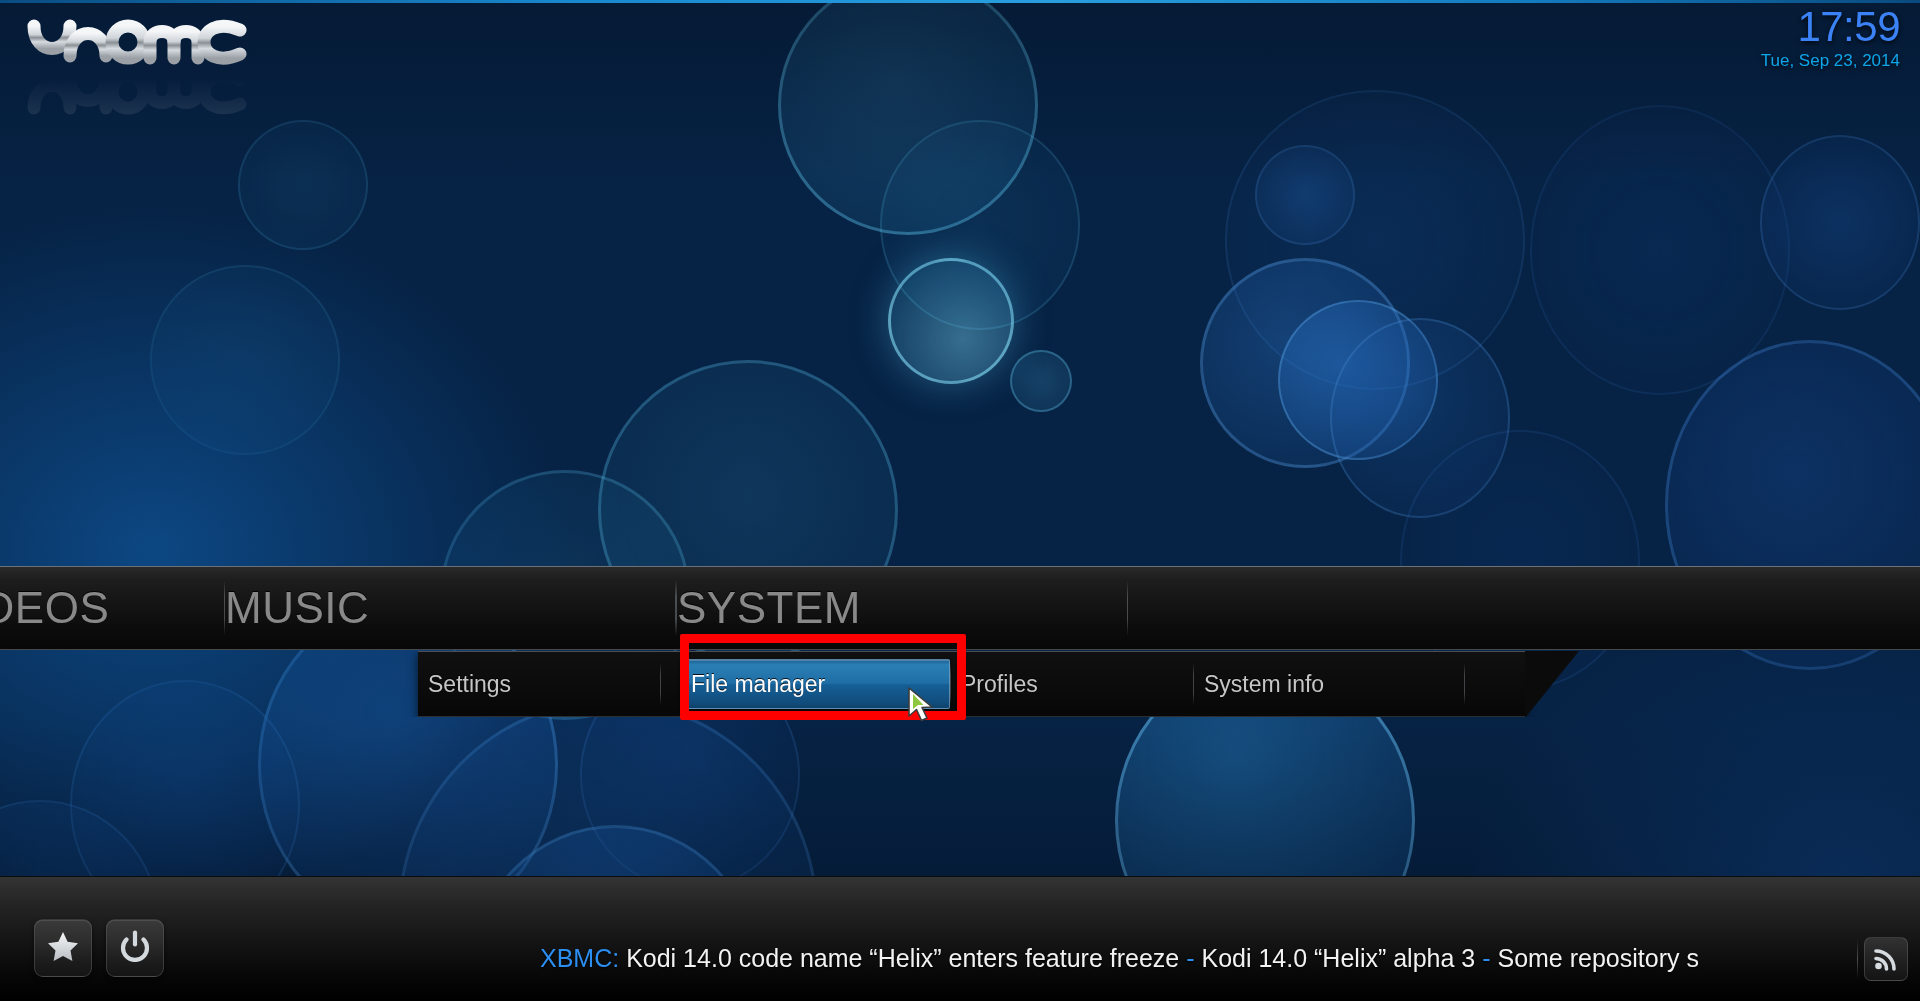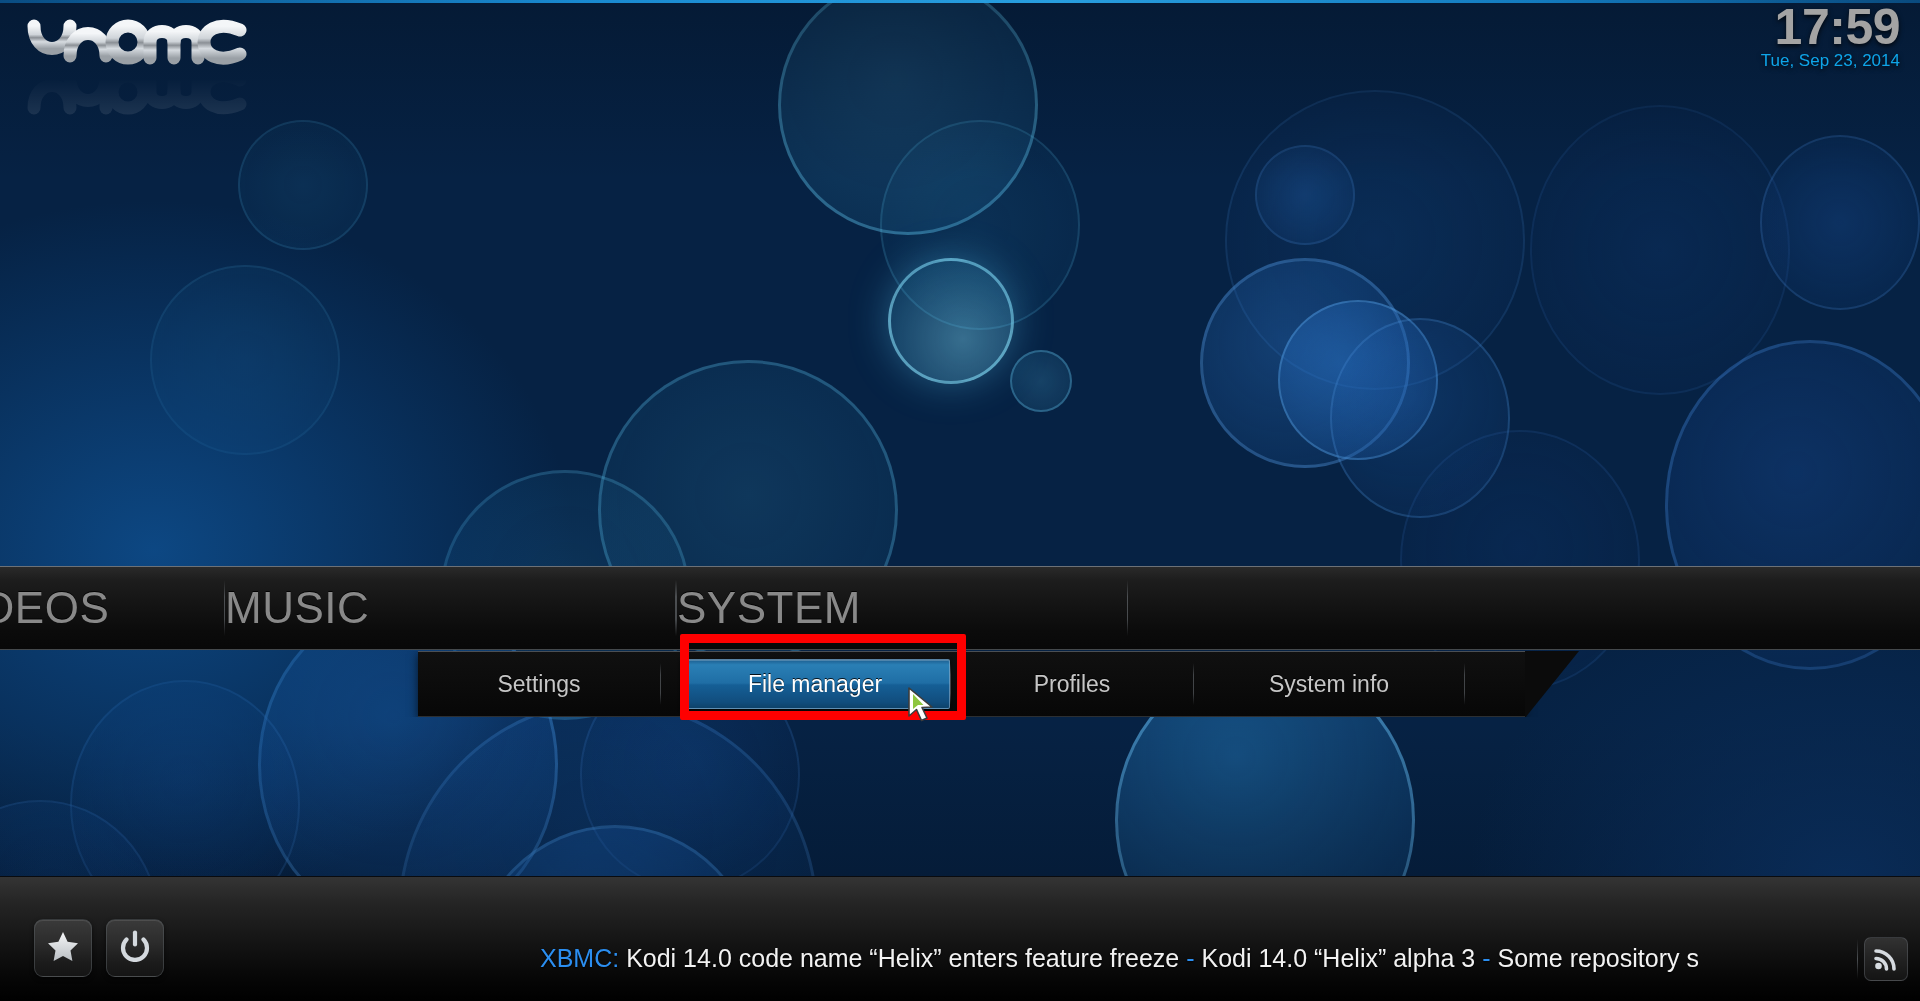--- a/index.html
+++ b/index.html
@@ -47,21 +47,21 @@
     opacity:.16;
     -webkit-mask-image:linear-gradient(to top, rgba(0,0,0,0) 0%, rgba(0,0,0,.9) 100%);
     mask-image:linear-gradient(to top, rgba(0,0,0,0) 0%, rgba(0,0,0,.9) 100%);
   }
 
   .clock {
     position:absolute; right:20px; top:4px; text-align:right;
     text-shadow:0 2px 5px rgba(0,0,0,.8);
   }
   .clock-time {
-    font-size:50px; font-weight:bold; color:#a3a3a3; line-height:46px;
+    font-size:42px; font-weight:normal; color:#3b82f6; line-height:46px;
     letter-spacing:-0.5px;
   }
   .clock-date {
     font-size:17px; color:#0ea5e9; line-height:22px; font-weight:normal;
   }
 
   
   .mainmenu {
     position:absolute; left:0; top:566px; width:1920px; height:84px;
     background:linear-gradient(to bottom, #2a2a2a 0%, #1d1d1d 16%, #141414 45%, #0b0b0b 78%, #080808 100%);
@@ -99,22 +99,22 @@
     box-shadow:0 3px 9px rgba(0,0,0,.65);
   }
   .submenu::after {
     content:"";
     position:absolute; right:-54px; top:-1px;
     width:0; height:0;
     border-top:67px solid #0b0b0b;
     border-right:54px solid transparent;
   }
   .sm-item {
-    display:flex; align-items:center; justify-content:center;
-    height:50px; padding:0 4px;
+    display:flex; align-items:center; 
+    height:50px; padding:0 10px;
     font-size:23px; color:#c6c6c6;
     text-shadow:0 -1px 0 rgba(0,0,0,.85);
     white-space:nowrap;
   }
   .sm-item.selected {
     color:#ffffff;
     background:linear-gradient(to bottom, #1c5f91 0%, #2a7fb5 10%, #1f6ea5 48%, #155f96 52%, #114d7d 88%, #0e4269 100%);
     border:1px solid rgba(150,180,205,.55);
     border-radius:2px;
     box-shadow:inset 0 1px 0 rgba(255,255,255,.22), 0 1px 3px rgba(0,0,0,.6);

